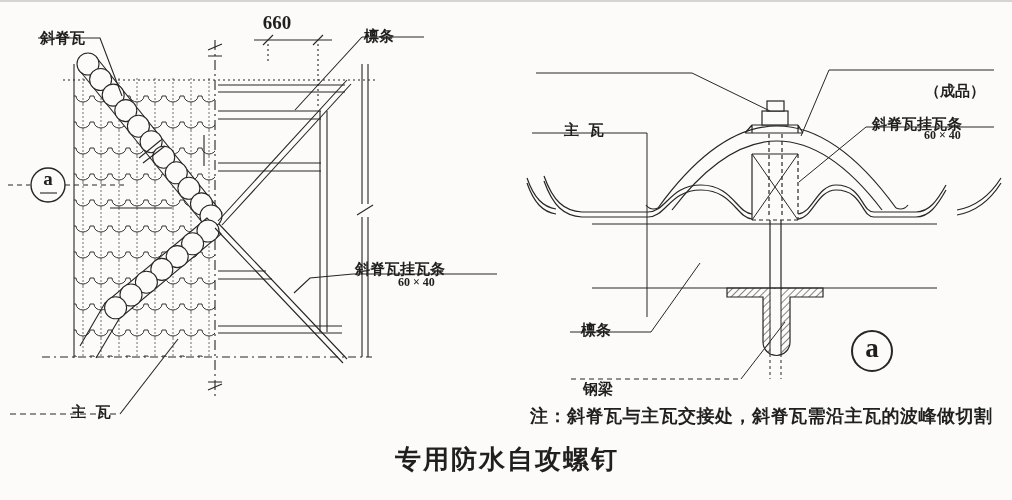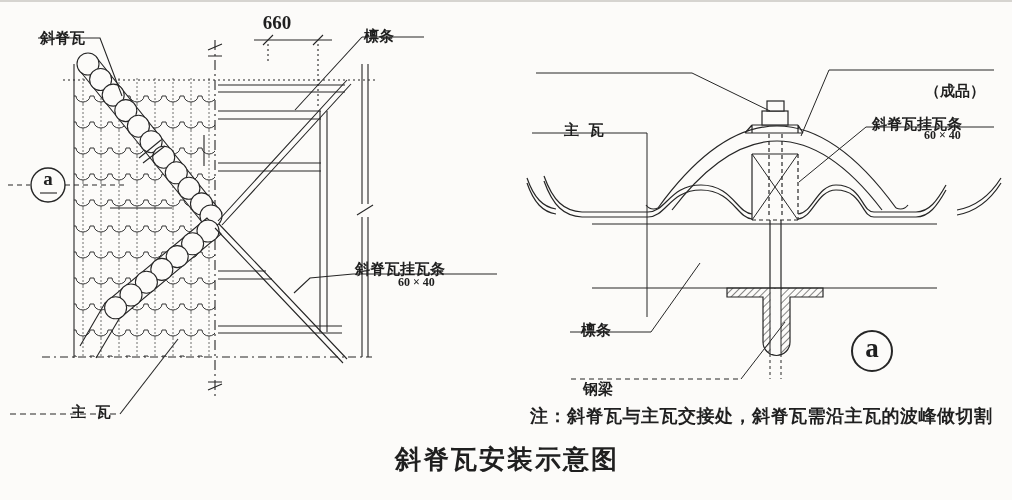--- a/index.html
+++ b/index.html
@@ -179,14 +179,14 @@
 
   <div class="lbl fs15" style="left:925px;top:69px;text-align:center;">（成品）</div>
   <div class="lbl fs15 sp3" style="left:564px;top:108px;">主 瓦</div>
   <div class="lbl fs15" style="left:872px;top:102px;">斜脊瓦挂瓦条</div>
   <div class="lbl fs16" style="left:924px;top:127px;">60 × 40</div>
   <div class="lbl fs15" style="left:581px;top:308px;">檩条</div>
   <div class="lbl fs15" style="left:583px;top:367px;">钢梁</div>
   <div class="lbl a-mark" style="left:852px;top:331px;width:40px;font-size:27px;">a</div>
 
   <div class="lbl" id="note-label" style="left:530px;top:388px;margin-top:16px;">注：斜脊瓦与主瓦交接处，斜脊瓦需沿主瓦的波峰做切割</div>
-  <div class="lbl" id="title-caption" style="left:357px;top:443px;">斜脊瓦安装示意图</div>
+  <div class="lbl" id="title-caption" style="left:357px;top:443px;">专用防水自攻螺钉</div>
 </div>
 
 </body></html>

